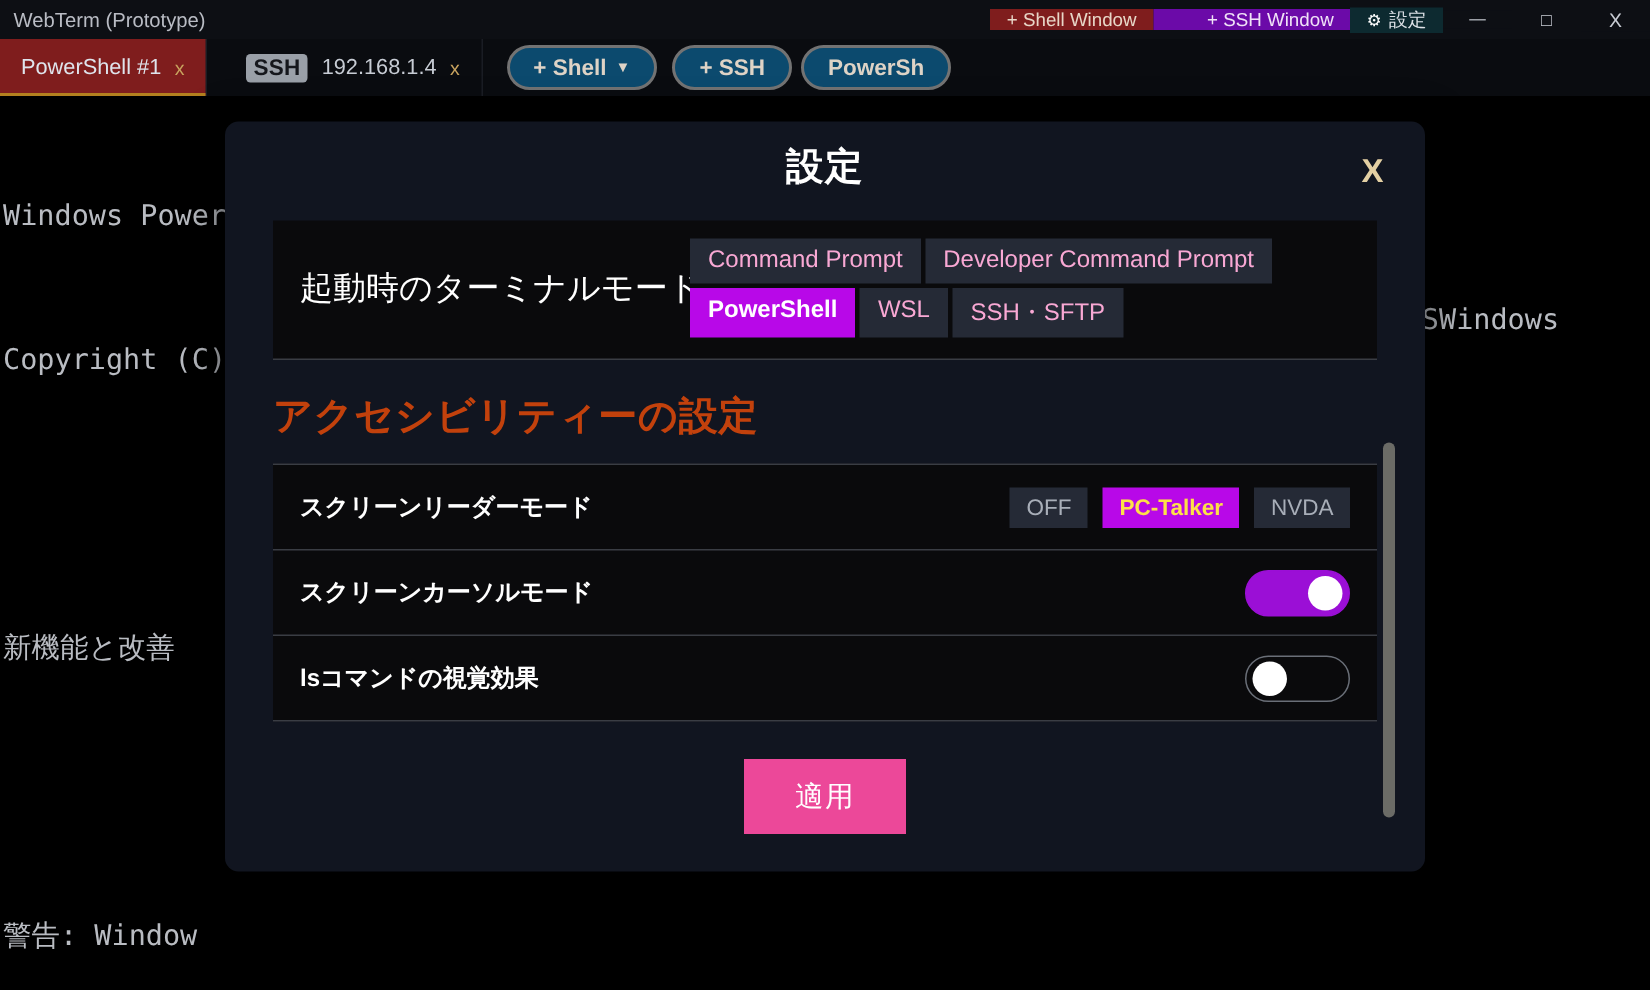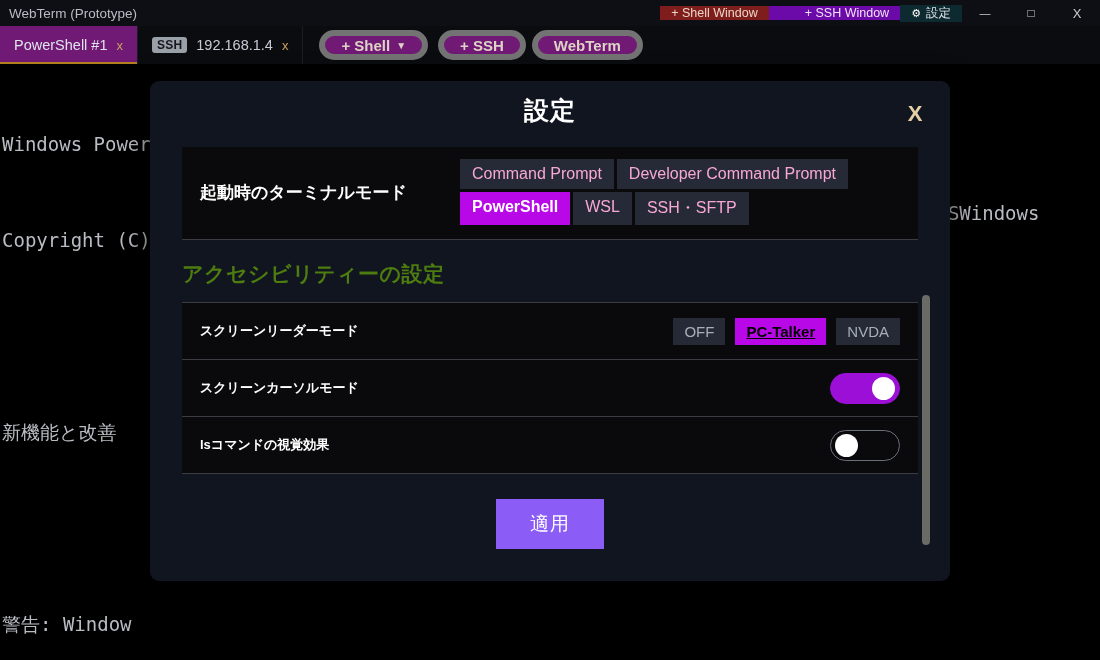--- a/index.html
+++ b/index.html
@@ -64,40 +64,41 @@
   .tab {
     height: 38px;
     display: flex; align-items: center; gap: 9px;
     padding: 0 14px;
     font-size: 14.5px;
     color: #c7ccd4;
     position: relative;
     border-right: 1px solid #1a1d24;
     white-space: nowrap;
   }
-  .tab.active { background: #701a75; color: #dfe4ec; }
+  .tab.active { background: #7f1d1d; color: #dfe4ec; }
   .tab.active::after {
     content: ""; position: absolute; left: 0; right: 0; bottom: 0;
     height: 2px; background: #b3801f;
   }
   .tab .tab-x { color: #c8a35e; font-size: 13px; }
   .ssh-badge {
     background: #9aa0a8; color: #15171c;
-    font-size: 12px; font-weight: bold;
+    font-size: 15px; font-weight: bold;
     padding: 1px 5px; border-radius: 3px;
     letter-spacing: .2px;
+    margin-left: 12px;
   }
   .pill {
     height: 30px;
     display: flex; align-items: center; gap: 6px;
     padding: 0 16px;
     margin-left: 10px;
-    border: 6px solid #737373;
+    border: 2px solid #737373;
     border-radius: 16px;
-    background: #701a75;
+    background: #0c4a6e;
     color: #ded3c6;
     font-size: 15px; font-weight: bold;
     white-space: nowrap;
     justify-content: center;
   }
   .pill .chev { font-size: 10px; }
   .pill-group { display: flex; align-items: center; margin-left: 16px; }
   .pill-group .pill:first-child { margin-left: 0; }
   .pill.profile { margin-left: 6px; }
 
@@ -159,69 +160,69 @@
   
   .mode-card {
     background: #0a0a0c;
     border-bottom: 1px solid #3a3d44;
     display: flex; align-items: center;
     padding: 12px 16px 14px 18px;
     min-height: 78px;
   }
   .mode-label {
     color: #ffffff;
-    font-size: 17px; font-weight: bold;
+    font-size: 22px; font-weight: normal;
     white-space: nowrap;
     flex: 0 0 auto;
     width: 260px;
   }
   .mode-btns {
     display: flex; flex-wrap: wrap; gap: 3px;
     flex: 1 1 auto;
   }
   .mode-btn {
     background: #252a36;
     color: #f9a8d4;
     font-size: 16px;
     padding: 6px 12px;
     white-space: nowrap;
   }
   .mode-btn.sel { background: #b808e8; color: #ffffff; font-weight: bold; }
 
   
   .section-heading {
-    color: #4d7c0f;
-    font-size: 21px; font-weight: bold;
+    color: #c2410c;
+    font-size: 26px; font-weight: bold;
     margin: 20px 0 14px 0;
     letter-spacing: .5px;
   }
   .settings-list {
     background: #0a0a0c;
     border-top: 1px solid #3a3d44;
   }
   .setting-row {
     display: flex; align-items: center; justify-content: space-between;
     height: 57px;
     padding: 0 18px;
     border-bottom: 1px solid #3a3d44;
   }
   .setting-label {
     color: #ffffff;
-    font-size: 13px; font-weight: bold;
+    font-size: 16px; font-weight: bold;
     white-space: nowrap;
   }
   .seg-group { display: flex; gap: 10px; }
   .seg {
     background: #252a36;
     color: #a8aeb8;
     font-size: 15px;
     padding: 5px 11px;
     white-space: nowrap;
   }
-  .seg.sel { background: #b808e8; color: #000000; font-weight: bold; text-decoration: underline; }
+  .seg.sel { background: #b808e8; color: #fde047; font-weight: bold; }
 
   .toggle {
     width: 70px; height: 31px;
     border-radius: 16px;
     position: relative;
     background: #0a0a0c;
     border: 1px solid #6a6f78;
   }
   .toggle.on { background: #9b0fd6; border-color: #9b0fd6; }
   .toggle .knob {
@@ -231,21 +232,21 @@
     background: #ffffff;
   }
   .toggle.on .knob { left: auto; right: 4px; }
 
   
   .apply-wrap {
     display: flex; justify-content: center;
     margin-top: 25px;
   }
   .apply-btn {
-    background: #8b5cf6;
+    background: #ec4899;
     color: #ffffff;
     font-size: 19px;
     padding: 12px 34px;
     letter-spacing: 1px;
   }
 
   
   .modal-scrollbar {
     position: absolute;
     right: 20px; top: 214px;
@@ -293,21 +294,21 @@
 
     <div class="pill-group">
       <div class="pill">
         <span>+ Shell</span>
         <span class="chev">▼</span>
       </div>
       <div class="pill">
         <span>+ SSH</span>
       </div>
       <div class="pill profile">
-        <span>WebTerm</span>
+        <span>PowerSh</span>
       </div>
     </div>
   </div>
 
   <div class="terminal">
     <div class="term-line">Windows PowerShell</div>
     <div class="term-line">Copyright (C)</div>
     <div class="term-blank"></div>
     <div class="term-line">新機能と改善</div>
     <div class="term-blank"></div>

